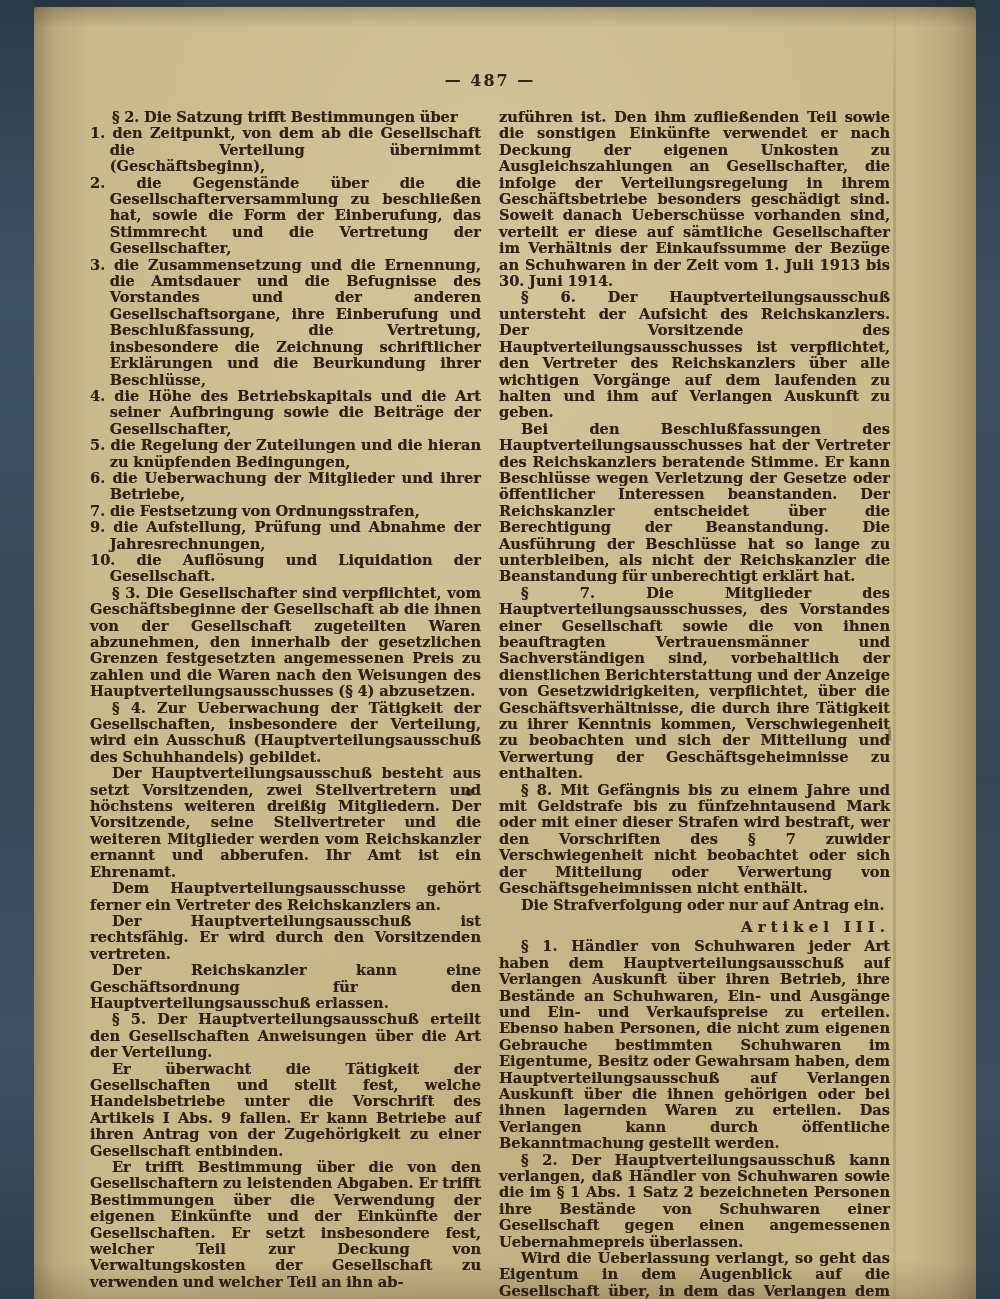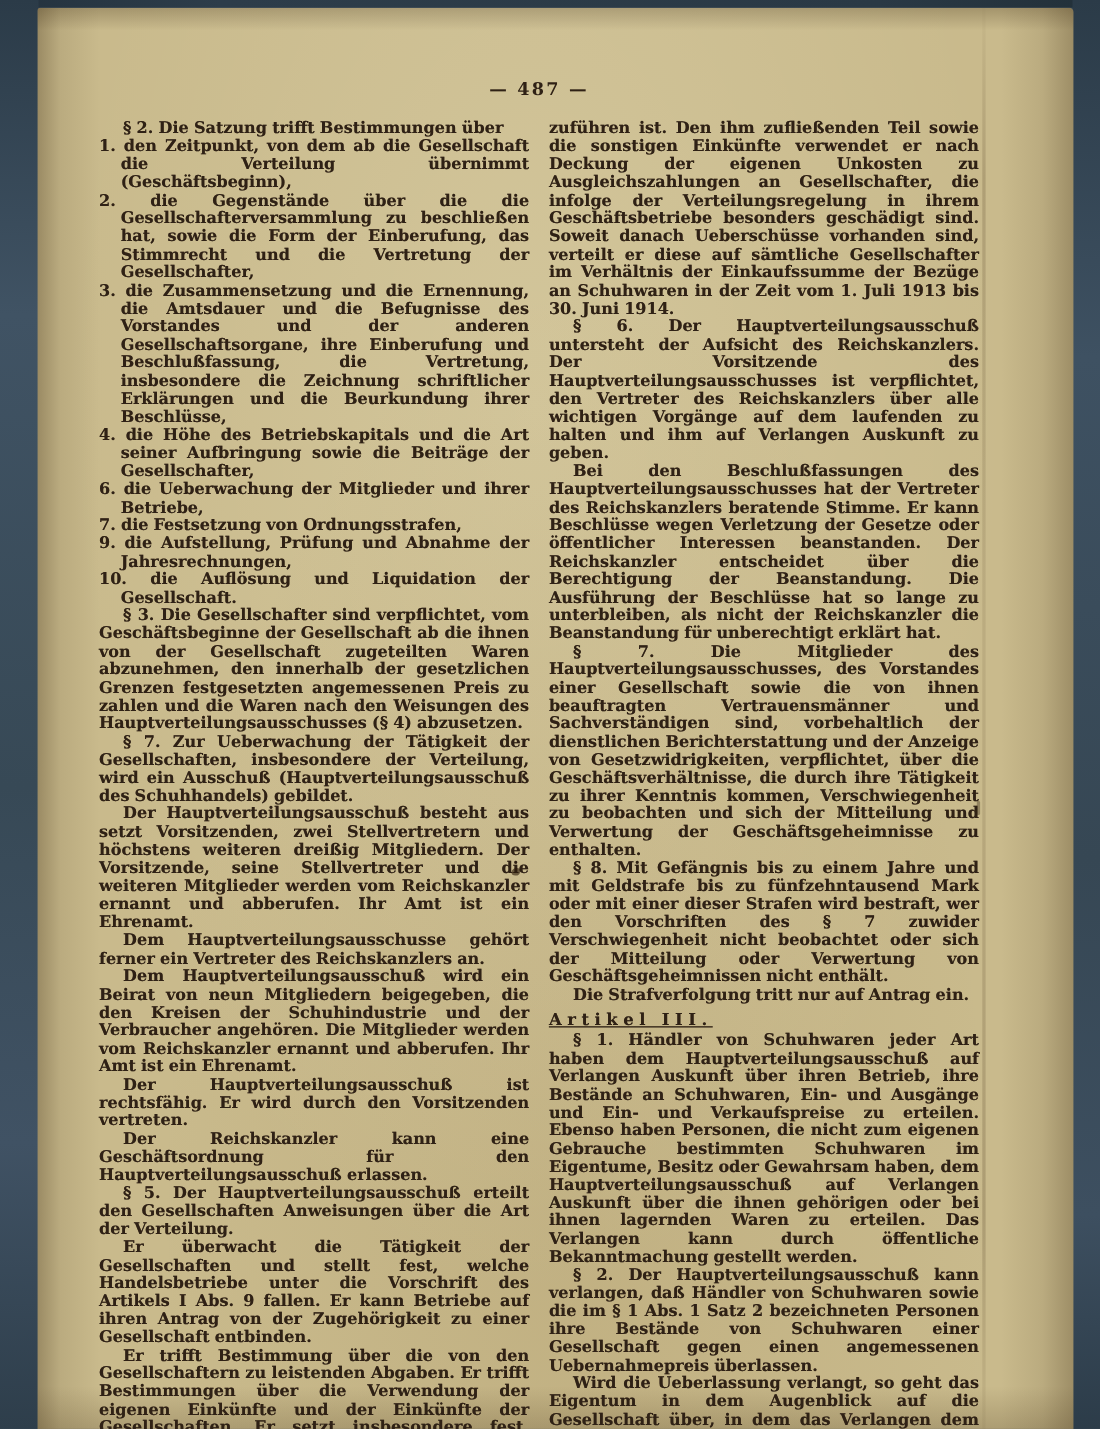--- a/index.html
+++ b/index.html
@@ -57,25 +57,24 @@
     text-align:justify;
     hyphens:auto;
     word-spacing:-0.4px;
     text-shadow: 0 0 0.4px rgba(47,33,21,0.55);
   }
   .blk { margin:0; }
   .blk.para { text-indent:1.5em; }
   .blk.cont { text-indent:0; }
   .blk.list { padding-left:1.35em; text-indent:-1.35em; }
   .blk.heading {
-    text-align:left; text-indent:0;
+    text-align:right; text-indent:0;
     letter-spacing:5px;
     padding:6px 0 3px 0;
     font-size:15px;
-    text-decoration:underline;
   }
   .crease {
     position:absolute; top:0; bottom:0; right:80px; width:3px;
     background: linear-gradient(to bottom,
       rgba(70,50,25,0.02), rgba(70,50,25,0.20) 12%,
       rgba(70,50,25,0.10) 45%, rgba(70,50,25,0.22) 85%,
       rgba(70,50,25,0.05));
   }
   .speck { position:absolute; background:rgba(45,28,12,0.62); }
   .speck.blot { left:465px; top:789px; width:8px; height:7px; border-radius:60% 40% 55% 45%; }
@@ -92,42 +91,42 @@
 
   <div class="paper">
     <div class="page-number">—  487  —</div>
     <div class="columns">
       <div class="col" id="col-left">
           <p class="blk para">§ 2.  Die Satzung trifft Bestimmungen über</p>
           <p class="blk list">1. den Zeitpunkt, von dem ab die Gesellschaft die Verteilung übernimmt (Geschäftsbeginn),</p>
           <p class="blk list">2. die Gegenstände über die die Gesellschafterversammlung zu beschließen hat, sowie die Form der Einberufung, das Stimmrecht und die Vertretung der Gesellschafter,</p>
           <p class="blk list">3. die Zusammensetzung und die Ernennung, die Amtsdauer und die Befugnisse des Vorstandes und der anderen Gesellschaftsorgane, ihre Einberufung und Beschlußfassung, die Vertretung, insbesondere die Zeichnung schriftlicher Erklärungen und die Beurkundung ihrer Beschlüsse,</p>
           <p class="blk list">4. die Höhe des Betriebskapitals und die Art seiner Aufbringung sowie die Beiträge der Gesellschafter,</p>
+          <p class="blk list">5. die Regelung der Zuteilungen und die hieran zu knüpfenden Bedingungen,</p>
           <p class="blk list">6. die Ueberwachung der Mitglieder und ihrer Betriebe,</p>
           <p class="blk list">7. die Festsetzung von Ordnungsstrafen,</p>
           <p class="blk list">9. die Aufstellung, Prüfung und Abnahme der Jahresrechnungen,</p>
           <p class="blk list">10. die Auflösung und Liquidation der Gesellschaft.</p>
           <p class="blk para">§ 3.  Die Gesellschafter sind verpflichtet, vom Geschäftsbeginne der Gesellschaft ab die ihnen von der Gesellschaft zugeteilten Waren abzunehmen, den innerhalb der gesetzlichen Grenzen festgesetzten angemessenen Preis zu zahlen und die Waren nach den Weisungen des Hauptverteilungsausschusses (§ 4) abzusetzen.</p>
-          <p class="blk para">§ 7.  Zur Ueberwachung der Tätigkeit der Gesellschaften, insbesondere der Verteilung, wird ein Ausschuß (Hauptverteilungsausschuß des Schuhhandels) gebildet.</p>
+          <p class="blk para">§ 4.  Zur Ueberwachung der Tätigkeit der Gesellschaften, insbesondere der Verteilung, wird ein Ausschuß (Hauptverteilungsausschuß des Schuhhandels) gebildet.</p>
           <p class="blk para">Der Hauptverteilungsausschuß besteht aus setzt Vorsitzenden, zwei Stellvertretern und höchstens weiteren dreißig Mitgliedern. Der Vorsitzende, seine Stellvertreter und die weiteren Mitglieder werden vom Reichskanzler ernannt und abberufen. Ihr Amt ist ein Ehrenamt.</p>
           <p class="blk para">Dem Hauptverteilungsausschusse gehört ferner ein Vertreter des Reichskanzlers an.</p>
-          <p class="blk para">Dem Hauptverteilungsausschuß wird ein Beirat von neun Mitgliedern beigegeben, die den Kreisen der Schuhindustrie und der Verbraucher angehören. Die Mitglieder werden vom Reichskanzler ernannt und abberufen. Ihr Amt ist ein Ehrenamt.</p>
           <p class="blk para">Der Hauptverteilungsausschuß ist rechtsfähig. Er wird durch den Vorsitzenden vertreten.</p>
           <p class="blk para">Der Reichskanzler kann eine Geschäftsordnung für den Hauptverteilungsausschuß erlassen.</p>
           <p class="blk para">§ 5.  Der Hauptverteilungsausschuß erteilt den Gesellschaften Anweisungen über die Art der Verteilung.</p>
           <p class="blk para">Er überwacht die Tätigkeit der Gesellschaften und stellt fest, welche Handelsbetriebe unter die Vorschrift des Artikels I Abs. 9 fallen. Er kann Betriebe auf ihren Antrag von der Zugehörigkeit zu einer Gesellschaft entbinden.</p>
           <p class="blk para">Er trifft Bestimmung über die von den Gesellschaftern zu leistenden Abgaben. Er trifft Bestimmungen über die Verwendung der eigenen Einkünfte und der Einkünfte der Gesellschaften. Er setzt insbesondere fest, welcher Teil zur Deckung von Verwaltungskosten der Gesellschaft zu verwenden und welcher Teil an ihn ab-</p>
         </div>
       <div class="col" id="col-right">
           <p class="blk cont">zuführen ist. Den ihm zufließenden Teil sowie die sonstigen Einkünfte verwendet er nach Deckung der eigenen Unkosten zu Ausgleichszahlungen an Gesellschafter, die infolge der Verteilungsregelung in ihrem Geschäftsbetriebe besonders geschädigt sind. Soweit danach Ueberschüsse vorhanden sind, verteilt er diese auf sämtliche Gesellschafter im Verhältnis der Einkaufssumme der Bezüge an Schuhwaren in der Zeit vom 1. Juli 1913 bis 30. Juni 1914.</p>
           <p class="blk para">§ 6.  Der Hauptverteilungsausschuß untersteht der Aufsicht des Reichskanzlers. Der Vorsitzende des Hauptverteilungsausschusses ist verpflichtet, den Vertreter des Reichskanzlers über alle wichtigen Vorgänge auf dem laufenden zu halten und ihm auf Verlangen Auskunft zu geben.</p>
           <p class="blk para">Bei den Beschlußfassungen des Hauptverteilungsausschusses hat der Vertreter des Reichskanzlers beratende Stimme. Er kann Beschlüsse wegen Verletzung der Gesetze oder öffentlicher Interessen beanstanden. Der Reichskanzler entscheidet über die Berechtigung der Beanstandung. Die Ausführung der Beschlüsse hat so lange zu unterbleiben, als nicht der Reichskanzler die Beanstandung für unberechtigt erklärt hat.</p>
           <p class="blk para">§ 7.  Die Mitglieder des Hauptverteilungsausschusses, des Vorstandes einer Gesellschaft sowie die von ihnen beauftragten Vertrauensmänner und Sachverständigen sind, vorbehaltlich der dienstlichen Berichterstattung und der Anzeige von Gesetzwidrigkeiten, verpflichtet, über die Geschäftsverhältnisse, die durch ihre Tätigkeit zu ihrer Kenntnis kommen, Verschwiegenheit zu beobachten und sich der Mitteilung und Verwertung der Geschäftsgeheimnisse zu enthalten.</p>
           <p class="blk para">§ 8.  Mit Gefängnis bis zu einem Jahre und mit Geldstrafe bis zu fünfzehntausend Mark oder mit einer dieser Strafen wird bestraft, wer den Vorschriften des § 7 zuwider Verschwiegenheit nicht beobachtet oder sich der Mitteilung oder Verwertung von Geschäftsgeheimnissen nicht enthält.</p>
-          <p class="blk para">Die Strafverfolgung tritt nur auf Antrag ein.</p>
+          <p class="blk para">Die Strafverfolgung oder nur auf Antrag ein.</p>
           <p class="blk heading">Artikel III.</p>
           <p class="blk para">§ 1.  Händler von Schuhwaren jeder Art haben dem Hauptverteilungsausschuß auf Verlangen Auskunft über ihren Betrieb, ihre Bestände an Schuhwaren, Ein- und Ausgänge und Ein- und Verkaufspreise zu erteilen. Ebenso haben Personen, die nicht zum eigenen Gebrauche bestimmten Schuhwaren im Eigentume, Besitz oder Gewahrsam haben, dem Hauptverteilungsausschuß auf Verlangen Auskunft über die ihnen gehörigen oder bei ihnen lagernden Waren zu erteilen. Das Verlangen kann durch öffentliche Bekanntmachung gestellt werden.</p>
           <p class="blk para">§ 2.  Der Hauptverteilungsausschuß kann verlangen, daß Händler von Schuhwaren sowie die im § 1 Abs. 1 Satz 2 bezeichneten Personen ihre Bestände von Schuhwaren einer Gesellschaft gegen einen angemessenen Uebernahmepreis überlassen.</p>
           <p class="blk para">Wird die Ueberlassung verlangt, so geht das Eigentum in dem Augenblick auf die Gesellschaft über, in dem das Verlangen dem Eigentümer, Besitzer oder Inhaber des Gewahrsams zugeht.</p>
         </div>
     </div>
     <div class="crease"></div>
   </div>
 
   <div class="speck blot"></div>

